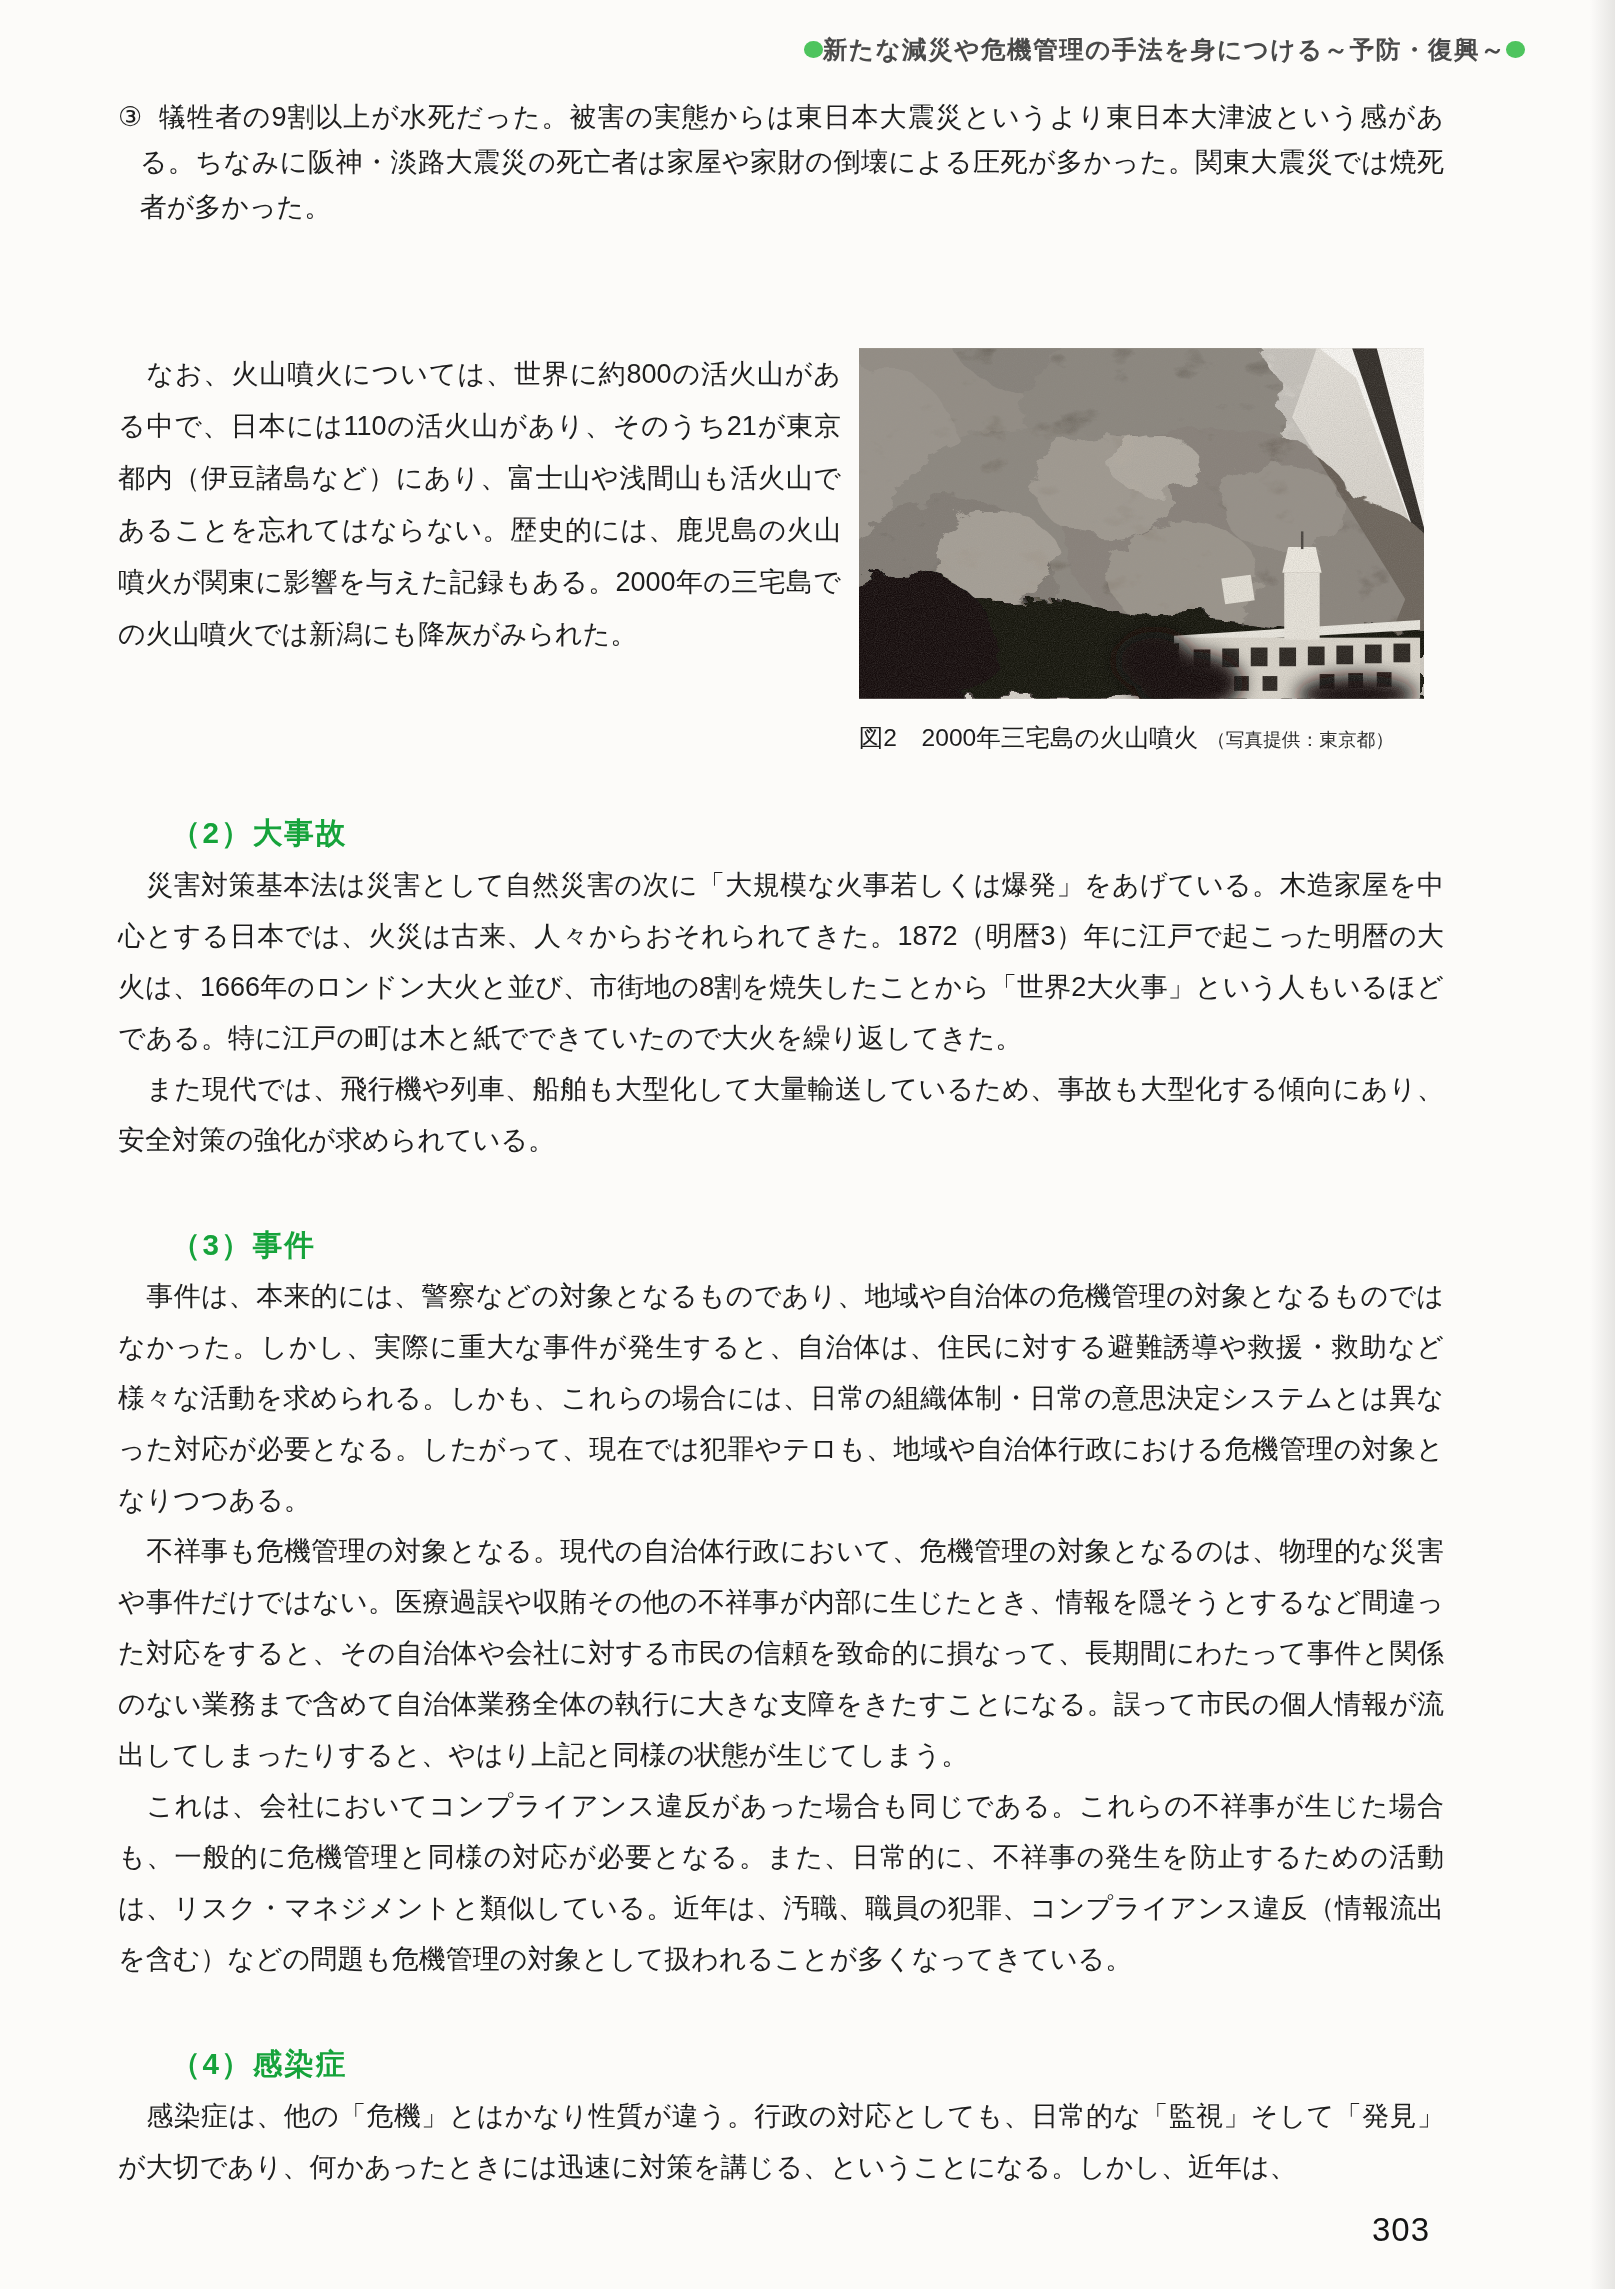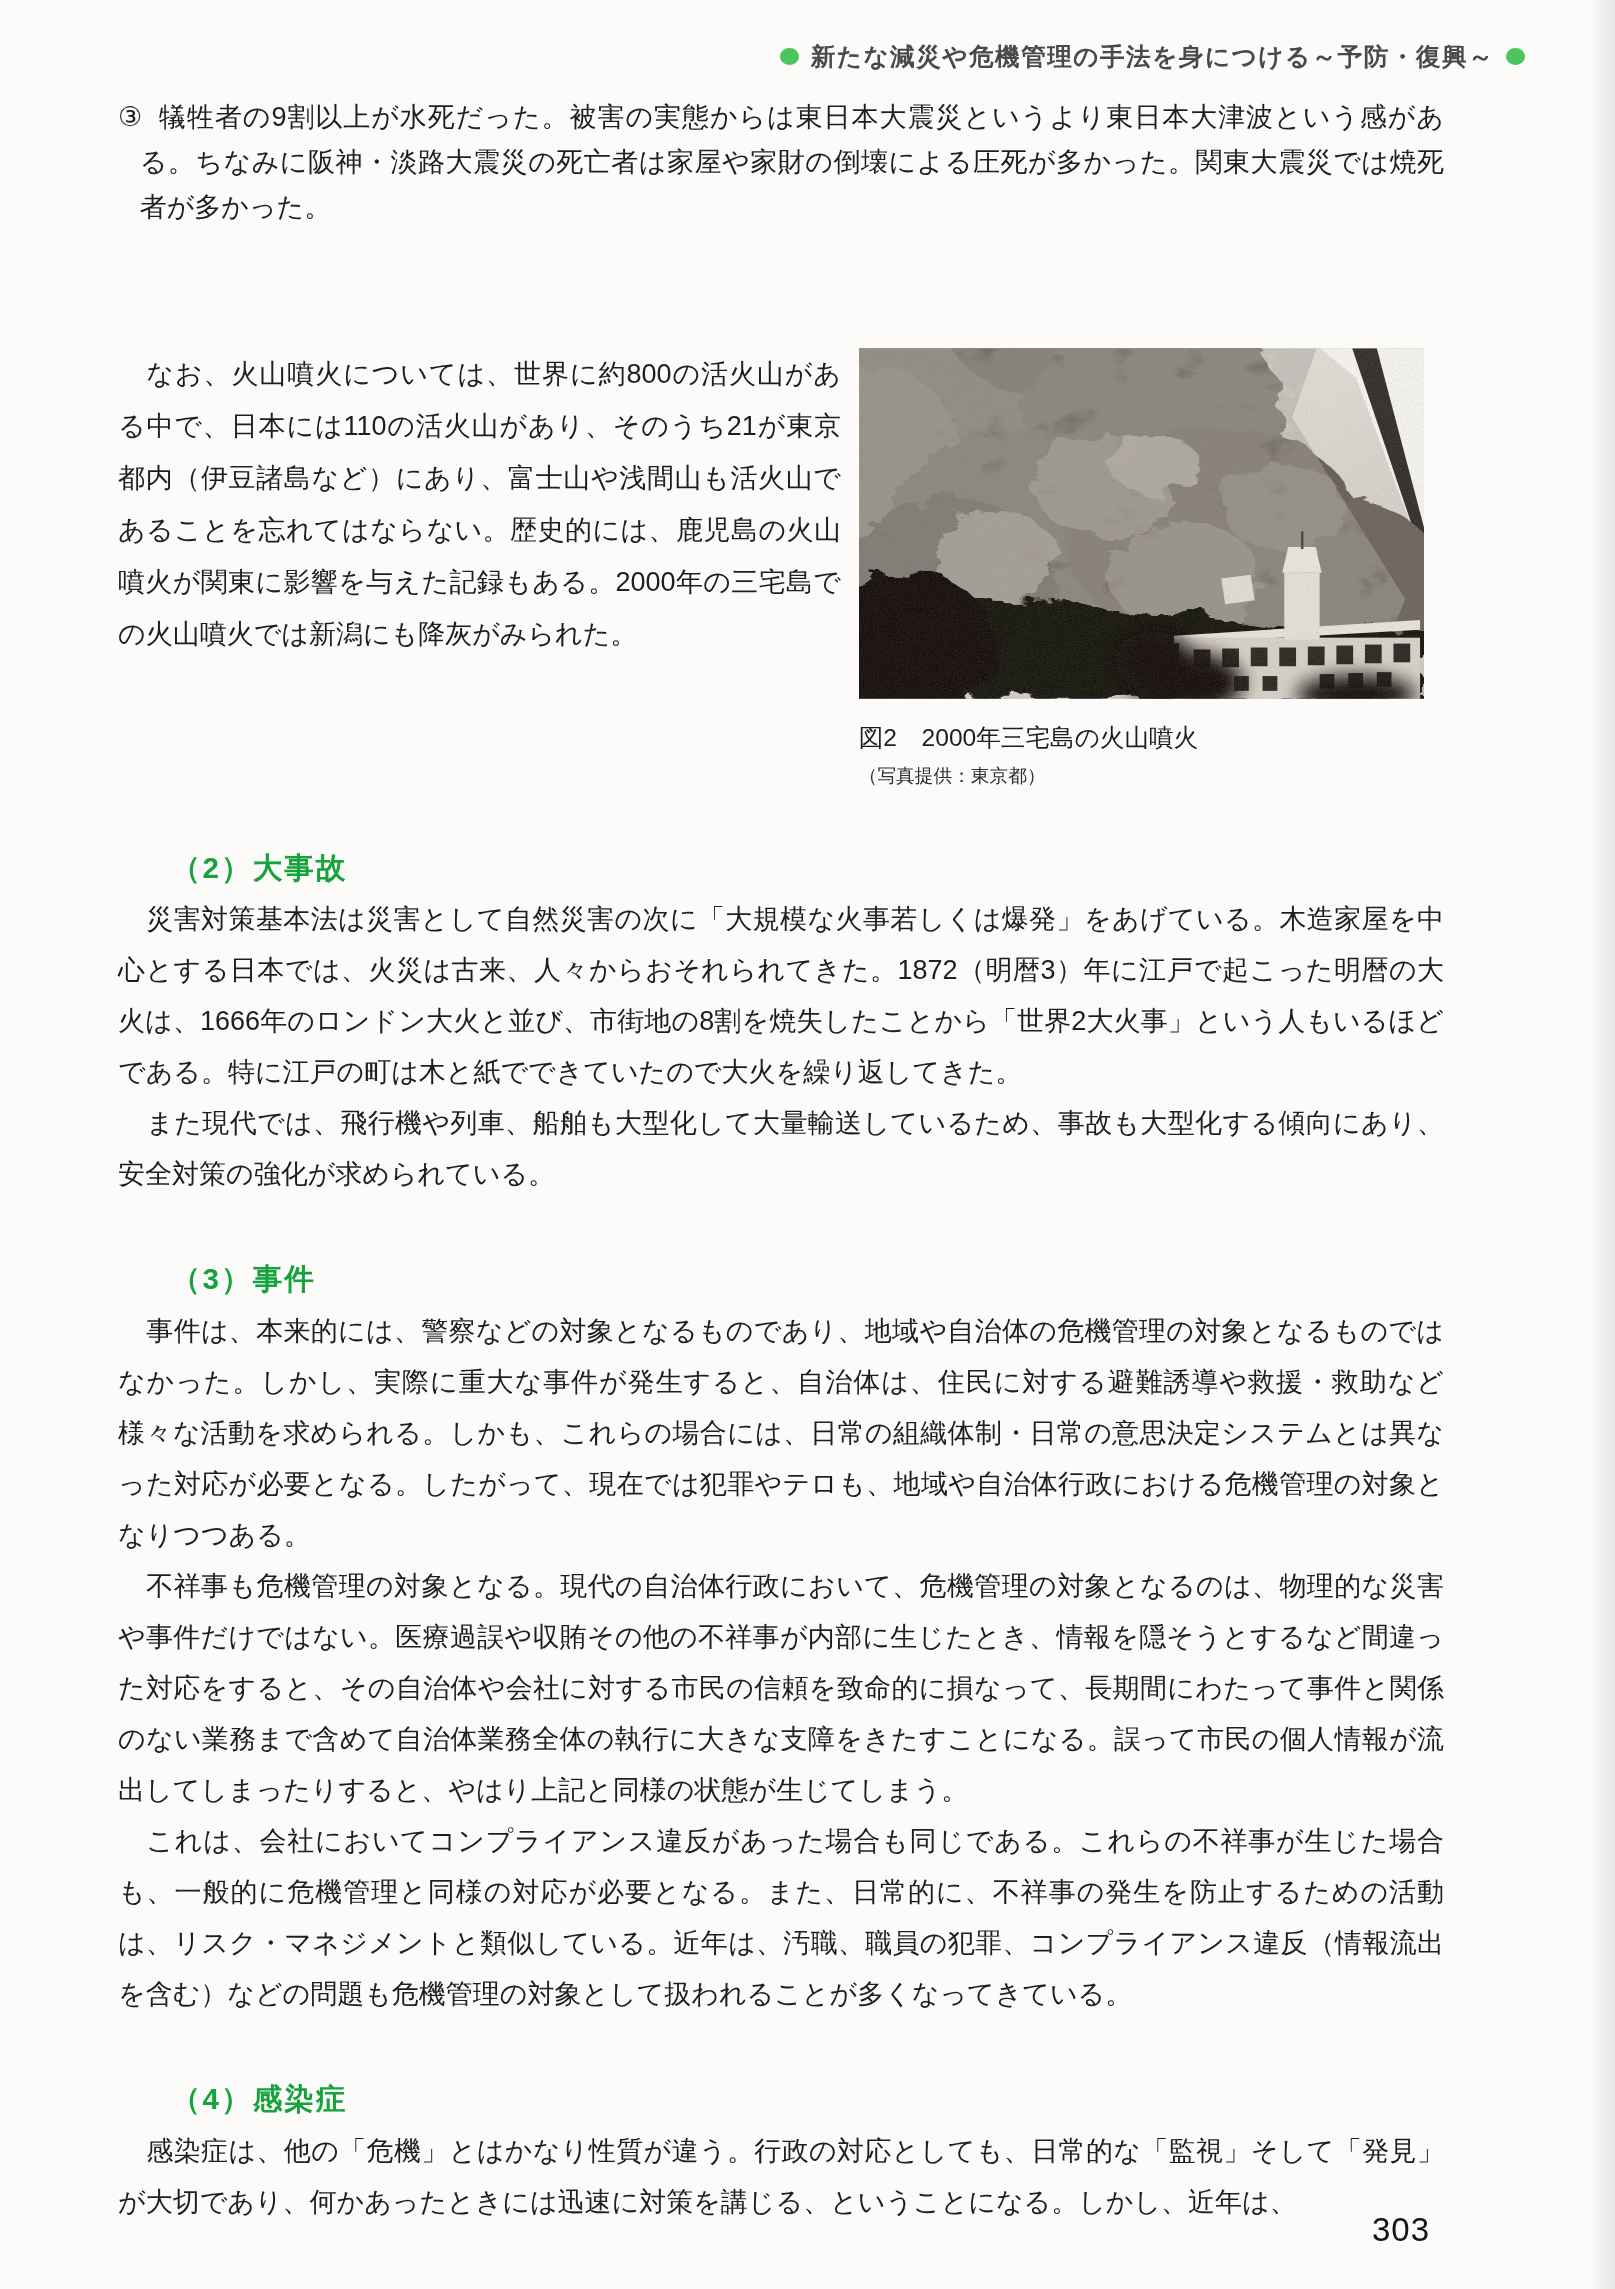--- a/index.html
+++ b/index.html
@@ -7,22 +7,22 @@
     position:relative;
     width:1616px;height:2289px;
     margin:0 auto;
     background:#fcfbf9;
     overflow:hidden;
     font-family:"Liberation Sans","DejaVu Sans",sans-serif;
     color:#1e1e1e;
   }
   
   .page-header{
-    position:absolute;top:40px;right:91px;
-    display:flex;align-items:center;gap:12px;
+    position:absolute;top:33px;right:91px;
+    display:flex;align-items:center;gap:0;
   }
   .running-head{
     font-size:24.6px;font-weight:bold;color:#494949;letter-spacing:1.5px;
   }
   .green-dot{
     width:18.7px;height:16.7px;border-radius:50%;
     background:#4ec45e;flex:none;
   }
   
   .content{position:absolute;left:118px;top:95px;width:1326px;}
@@ -34,21 +34,21 @@
   .numbered-item .item-marker{margin-right:15.8px;}
   
   .volcano-row{margin-top:118px;display:flex;gap:17.7px;}
   .volcano-text{
     width:723px;margin:0;flex:none;
     font-size:27px;line-height:52px;text-align:justify;text-indent:1.05em;
   }
   .figure{width:565px;flex:none;margin:0;}
   .photo{display:block;width:565px;height:351px;background:#d8d4cd;}
   .figure figcaption{
-    margin-top:21.7px;display:flex;align-items:baseline;gap:8.9px;white-space:nowrap;flex-direction:column;
+    margin-top:21.7px;display:flex;align-items:baseline;gap:8.9px;white-space:nowrap;
   }
   .cap-main{font-size:24.6px;color:#1d1d1d;}
   .cap-credit{font-size:18.7px;color:#2e2e2e;}
   
   .section{margin-top:61px;}
   .section.first{}
   .section h2{
     margin:0 0 9.9px 53px;
     font-size:29.6px;line-height:35px;font-weight:bold;
     color:#16a33b;letter-spacing:2px;

